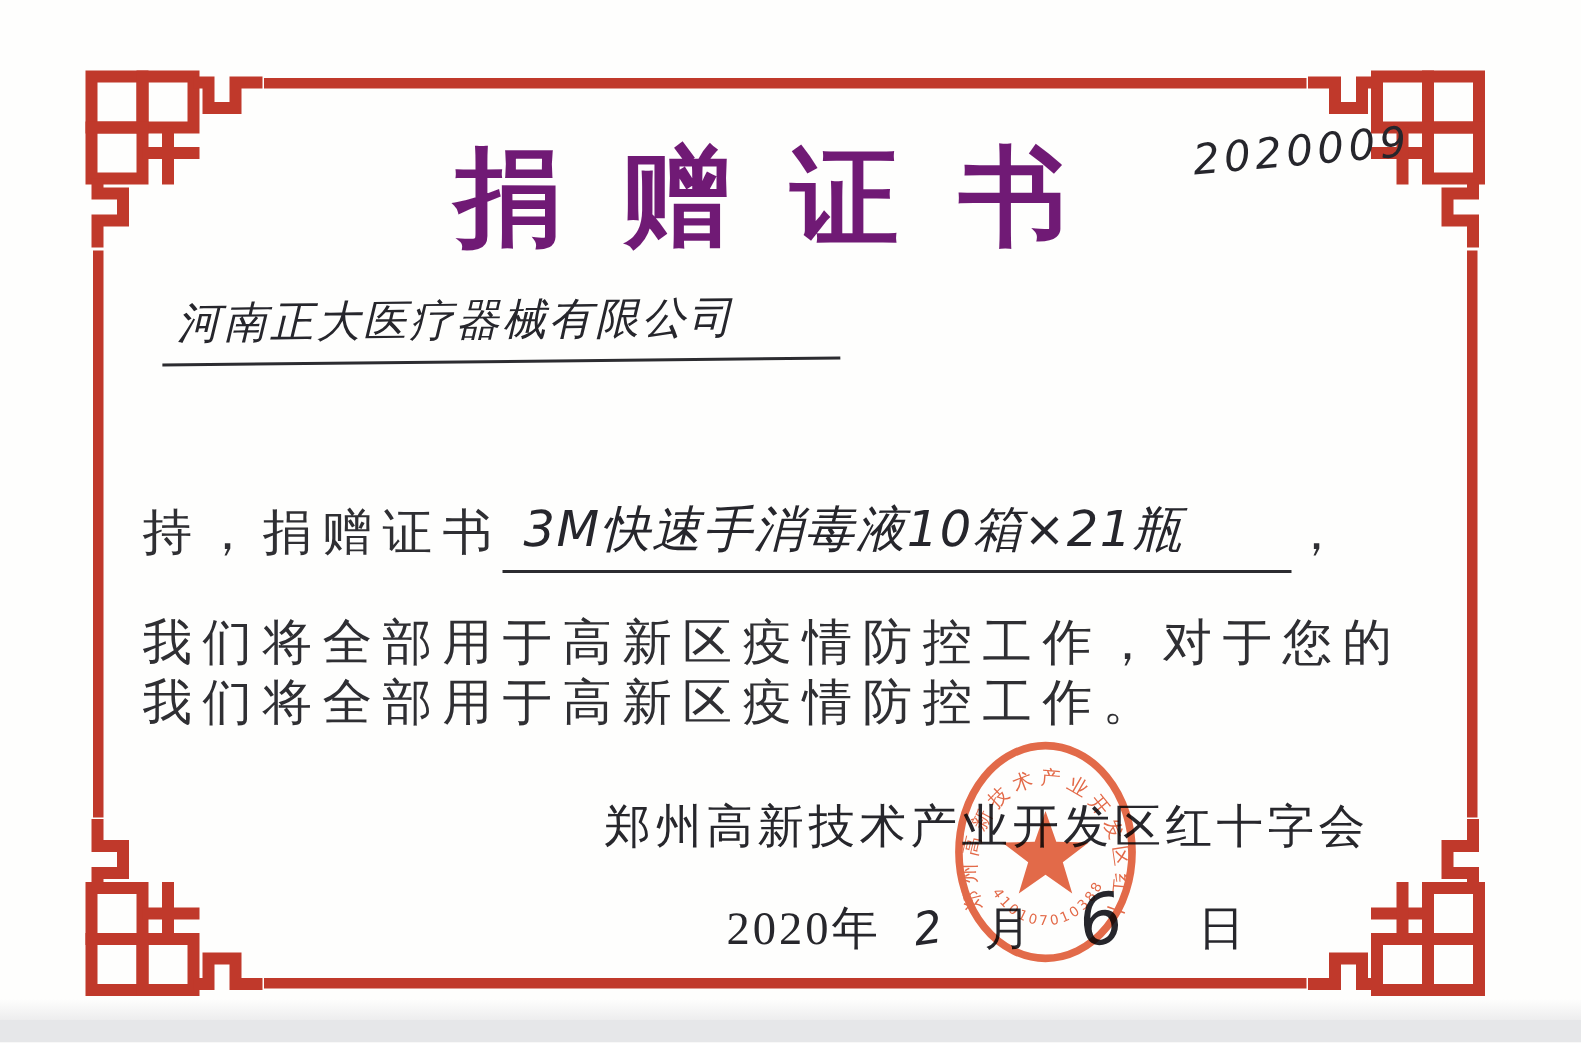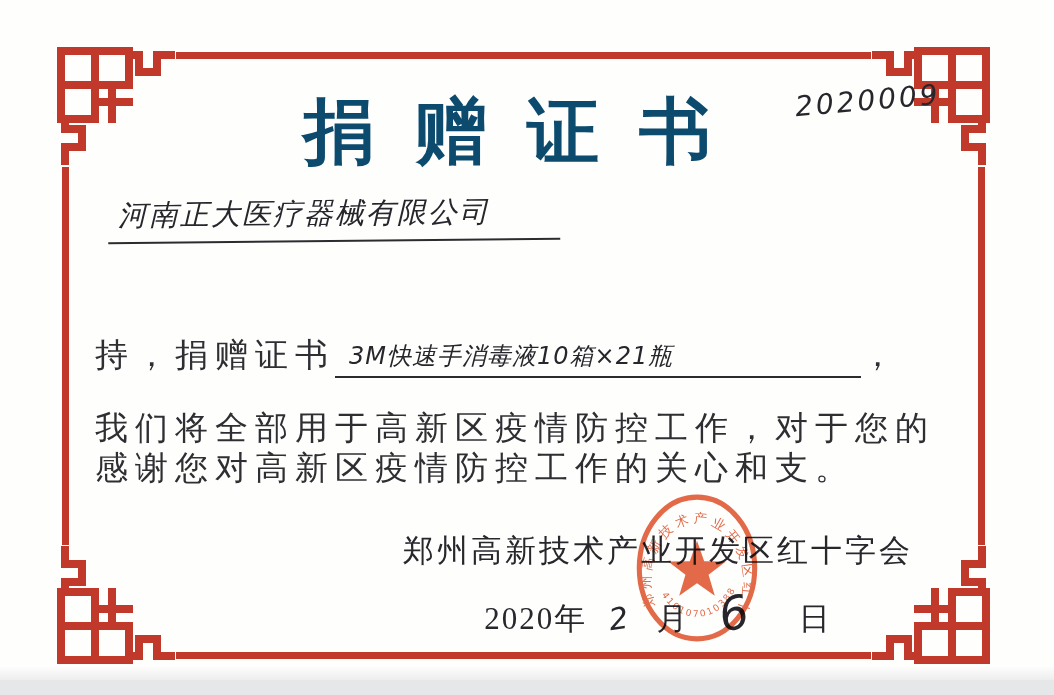--- a/index.html
+++ b/index.html
@@ -23,21 +23,21 @@
 
   .corner{position:absolute;width:140px;height:140px;}
   .corner svg{display:block;width:140px;height:140px;}
   .corner-tl{left:35px;top:25px;}
   .corner-tr{left:872px;top:25px;transform:scaleX(-1);}
   .corner-bl{left:35px;top:546px;transform:scaleY(-1);}
   .corner-br{left:872px;top:546px;transform:rotate(180deg);}
 
   .title{
     position:absolute;left:237px;top:84px;width:540px;
-    text-align:center;font-size:72px;font-weight:bold;color:#0c4a6e;
+    text-align:center;font-size:72px;font-weight:bold;color:#701a75;
     letter-spacing:40px;text-indent:40px;white-space:nowrap;
   }
   .serial{
     position:absolute;left:795px;top:84px;
     font-family:"DejaVu Sans",sans-serif;font-style:italic;
     font-size:28px;letter-spacing:3px;color:#1f1f26;
     transform:rotate(-5deg);
   }
   .handwriting{
     font-family:"DejaVu Sans","Liberation Sans",sans-serif;
@@ -53,21 +53,21 @@
     position:absolute;color:#2f2f33;font-size:33px;letter-spacing:7px;
     white-space:nowrap;
   }
   .bl1{left:158px;top:276px;}
   .bl2{left:95px;top:333px;}
   .bl3{left:95px;top:406px;}
   .bl4{left:95px;top:446px;}
   .donation-item{
     display:inline-block;width:512px;vertical-align:baseline;
     border-bottom:2px solid #2c2c30;
-    font-size:24px;letter-spacing:1px;padding:0 0 4px 14px;
+    font-size:33px;letter-spacing:1px;padding:0 0 4px 14px;
     transform:translateY(-2px);
   }
   .issuer{
     position:absolute;left:398px;top:530px;width:520px;text-align:center;
     font-size:31px;letter-spacing:3px;color:#27272c;white-space:nowrap;
   }
   .date-line{
     position:absolute;left:398px;top:586px;width:520px;text-align:center;
     font-size:31px;letter-spacing:2px;color:#27272c;white-space:nowrap;
   }
@@ -133,21 +133,21 @@
     </svg>
   </div>
 
   <div class="title">捐赠证书</div>
   <div class="serial handwriting">2020009</div>
 
   <div class="recipient handwriting">河南正大医疗器械有限公司</div>
 
   <div class="body-line bl2"><span>持，捐赠证书</span><span class="donation-item handwriting">3M快速手消毒液10箱×21瓶</span><span>，</span></div>
   <div class="body-line bl3">我们将全部用于高新区疫情防控工作，对于您的</div>
-  <div class="body-line bl4">感谢您对高新区疫情防控工作的关心和支。</div>
+  <div class="body-line bl4">我们将全部用于高新区疫情防控工作。</div>
 
   <div class="issuer">郑州高新技术产业开发区红十字会</div>
   <div class="date-line"><span>2020年</span><span class="handwriting hand-month">2</span><span>月</span><span class="handwriting hand-day">6</span><span>日</span></div>
 
   <div class="stamp">
     <svg viewBox="0 0 150 158" width="154" height="160">
       <ellipse cx="75" cy="79" rx="57" ry="70" fill="none" stroke="#e0552f" stroke-width="5"></ellipse>
       <polygon fill="#e0552f" points="75,52 82.1,72.3 103.5,72.7 86.4,85.7 92.6,106.3 75,94 57.4,106.3 63.6,85.7 46.5,72.7 67.9,72.3"></polygon>
       <defs>
         <path id="arcTop" d="M 33 116 A 46 58 0 1 1 117 116" fill="none"></path>

